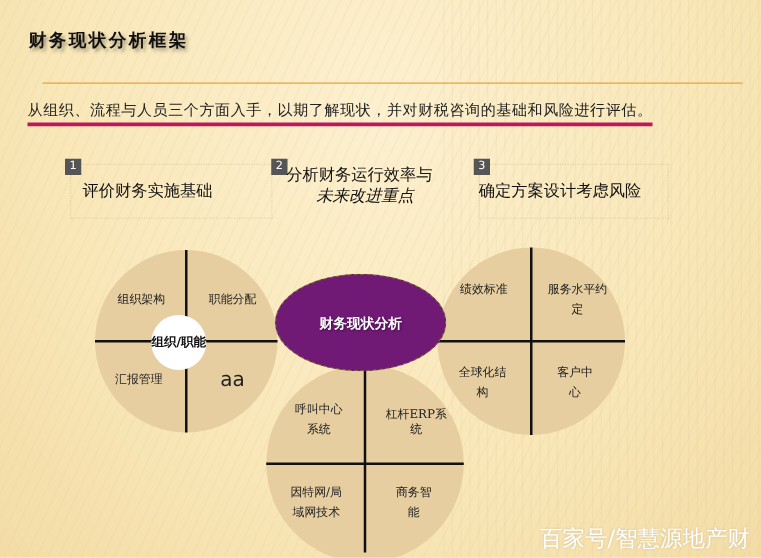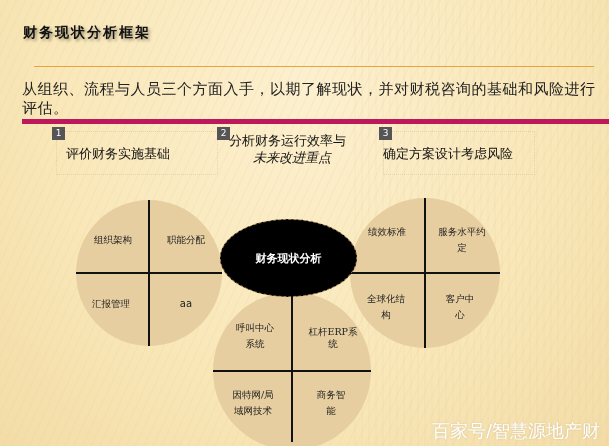--- a/index.html
+++ b/index.html
@@ -24,22 +24,22 @@
     letter-spacing: 2px;
     text-shadow: 2px 2px 3px rgba(0,0,0,0.35);
     font-family: "DejaVu Serif", serif;
   }
   .rule {
     position: absolute; left: 34px; top: 66px; width: 560px; height: 1px;
     background: #e8a43a;
   }
   .subtitle {
     position: absolute; left: 22px; top: 80px;
-    font-size: 15px; color: #222; letter-spacing: 0.5px;
-    border-bottom: 5px solid #be185d; padding-bottom: 1px;
+    font-size: 12px; color: #222; letter-spacing: 0.5px;
+    border-bottom: 3px solid #be185d; padding-bottom: 1px;
     font-family: "DejaVu Serif", serif;
   }
   .step {
     position: absolute; font-size: 13px; color: #111;
     font-family: "DejaVu Serif", serif;
   }
   .step .box {
     position: absolute; border: 1px dotted rgba(200,180,140,0.4);
   }
   .badge {
@@ -61,21 +61,21 @@
     font-size: 10px; font-weight: bold; color: #111; z-index: 2;
     font-family: "DejaVu Serif", serif;
   }
   .q {
     position: absolute; font-size: 9.5px; color: #222; text-align: center;
     line-height: 16px; width: 64px;
     font-family: "DejaVu Serif", serif;
   }
   .center-ellipse {
     position: absolute; left: 220px; top: 219px; width: 137px; height: 78px;
-    border-radius: 50%; background: #000000;
+    border-radius: 50%; background: #701a75;
     border: 1.5px dashed #7a6532; box-sizing: border-box;
     display: flex; align-items: center; justify-content: center; z-index: 3;
   }
   .center-ellipse span {
     color: #fff; font-size: 11px; font-weight: bold;
     text-shadow: 1px 1px 2px rgba(0,0,0,0.4);
     font-family: "DejaVu Serif", serif;
   }
   .watermark {
     position: absolute; left: 432px; top: 419px;
@@ -107,24 +107,25 @@
 
 <div class="step" style="left:379px;top:127px;">
   <div class="box" style="left:4px;top:4px;width:150px;height:42px;"></div>
   <div class="badge" style="left:0;top:0;">3</div>
   <div class="step-text" style="left:4px;top:18px;">确定方案设计考虑风险</div>
 </div>
 
 <div class="wheel" style="left:76px;top:200px;width:146px;height:146px;">
   <div class="vline"></div>
   <div class="hline"></div>
+  <div class="hub" style="left:45px;top:52px;width:44px;height:44px;">组织/职能</div>
   <div class="q" style="left:5px;top:32px;">组织架构</div>
   <div class="q" style="left:78px;top:32px;">职能分配</div>
   <div class="q" style="left:3px;top:96px;">汇报管理</div>
-  <div class="q" style="left:78px;top:96px;font-family:'DejaVu Sans',sans-serif;font-size:10px;">aa</div>
+  <div class="q" style="left:78px;top:96px;font-family:'DejaVu Sans',sans-serif;font-size:16px;">aa</div>
 </div>
 
 <div class="wheel" style="left:350px;top:198px;width:150px;height:150px;">
   <div class="vline"></div>
   <div class="hline"></div>
   <div class="q" style="left:5px;top:26px;">绩效标准</div>
   <div class="q" style="left:80px;top:26px;">服务水平约</div>
   <div class="q" style="left:80px;top:42px;">定</div>
   <div class="q" style="left:4px;top:93px;">全球化结</div>
   <div class="q" style="left:4px;top:109px;">构</div>

